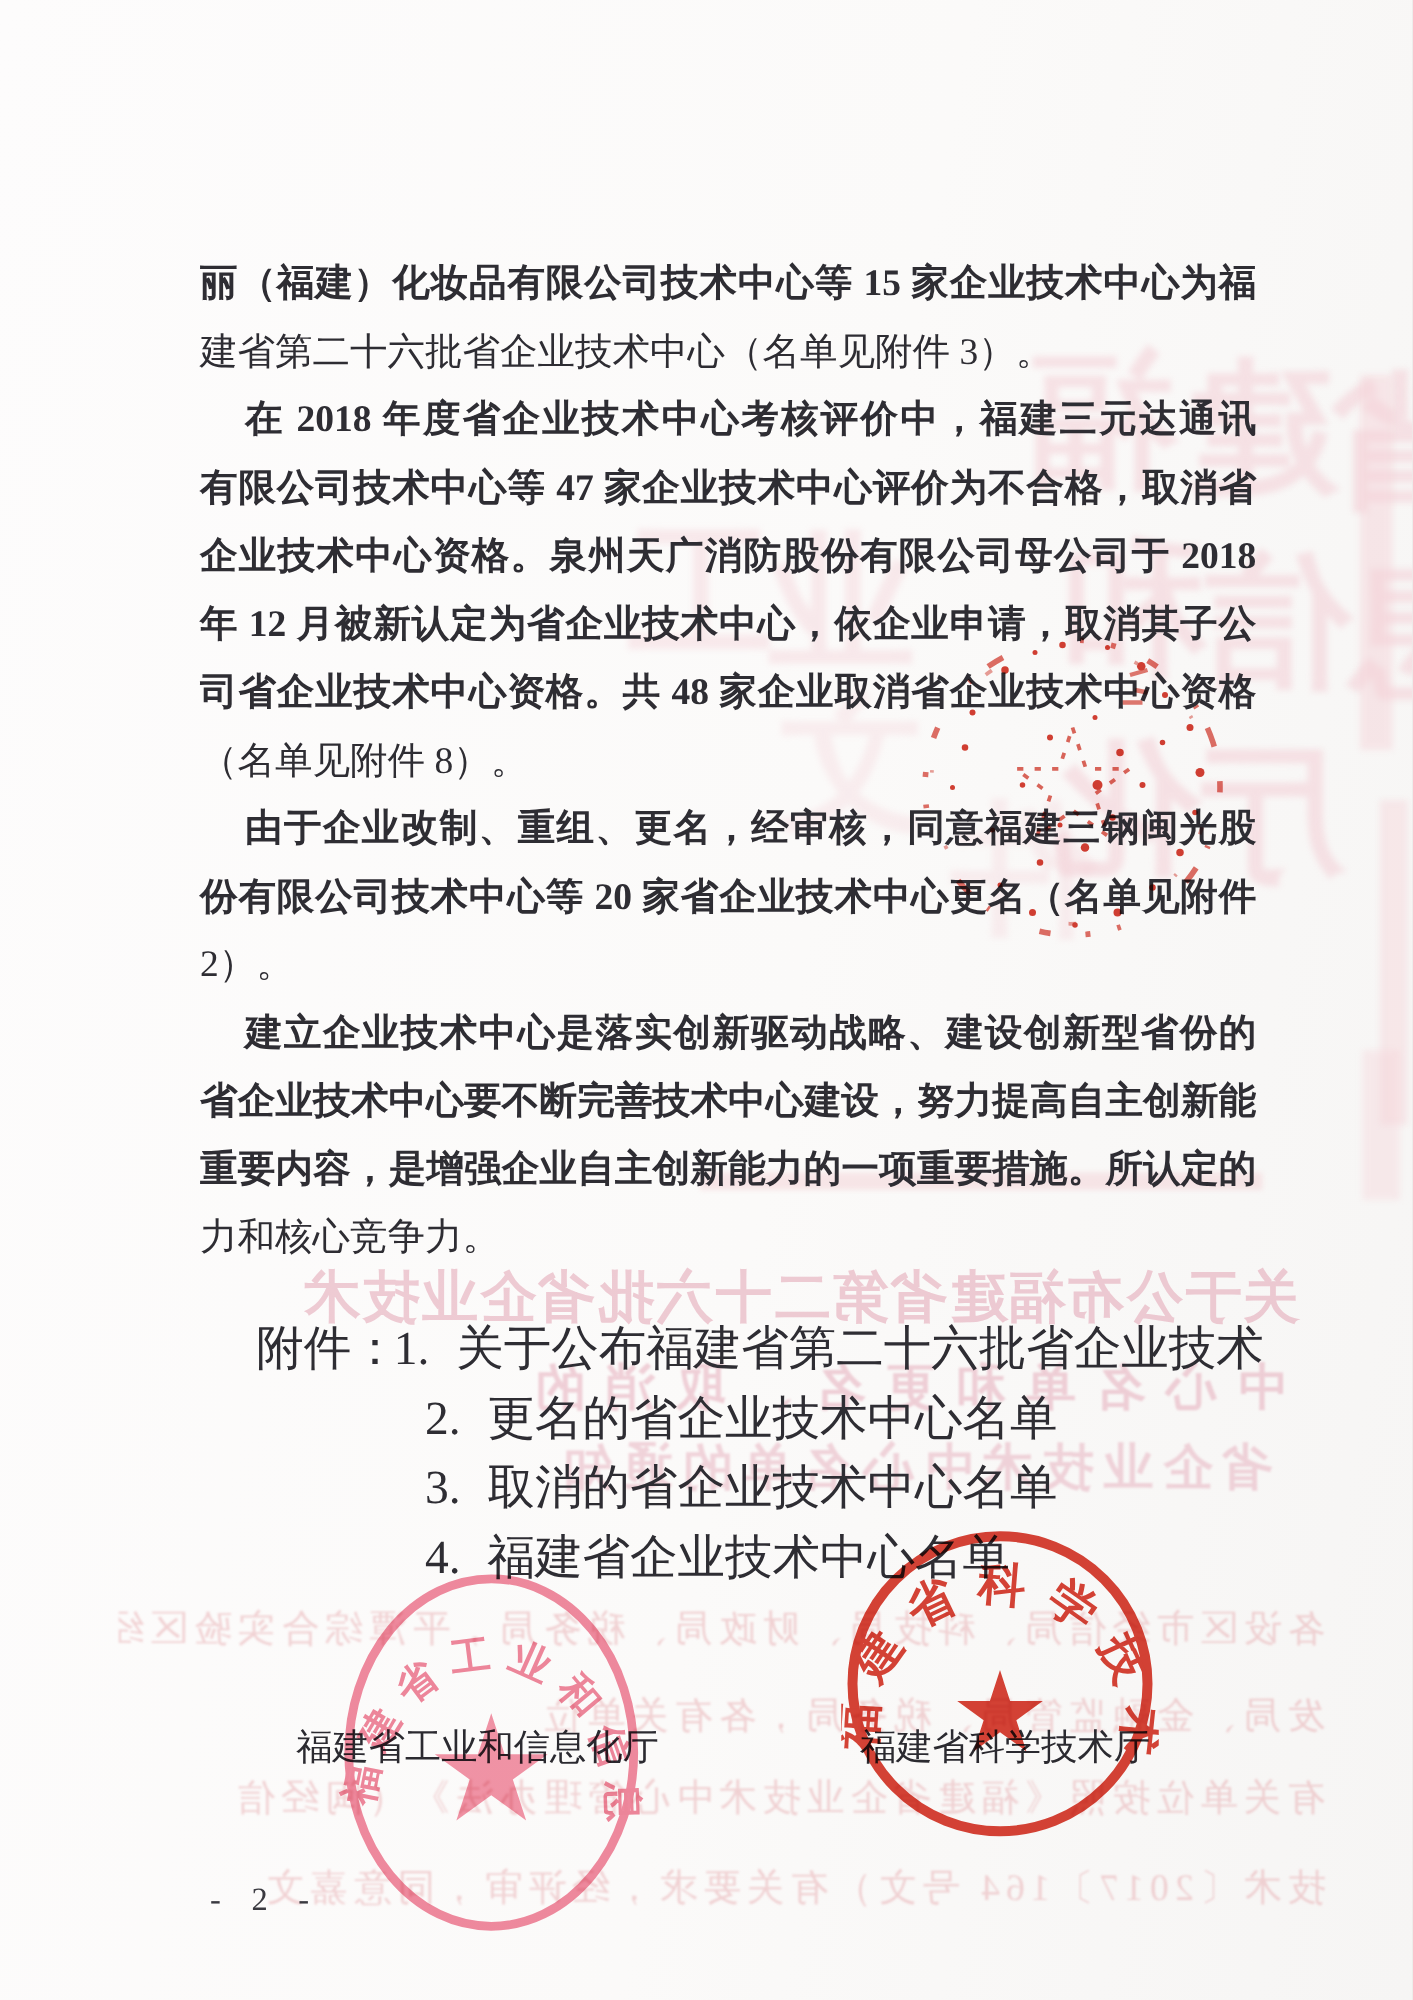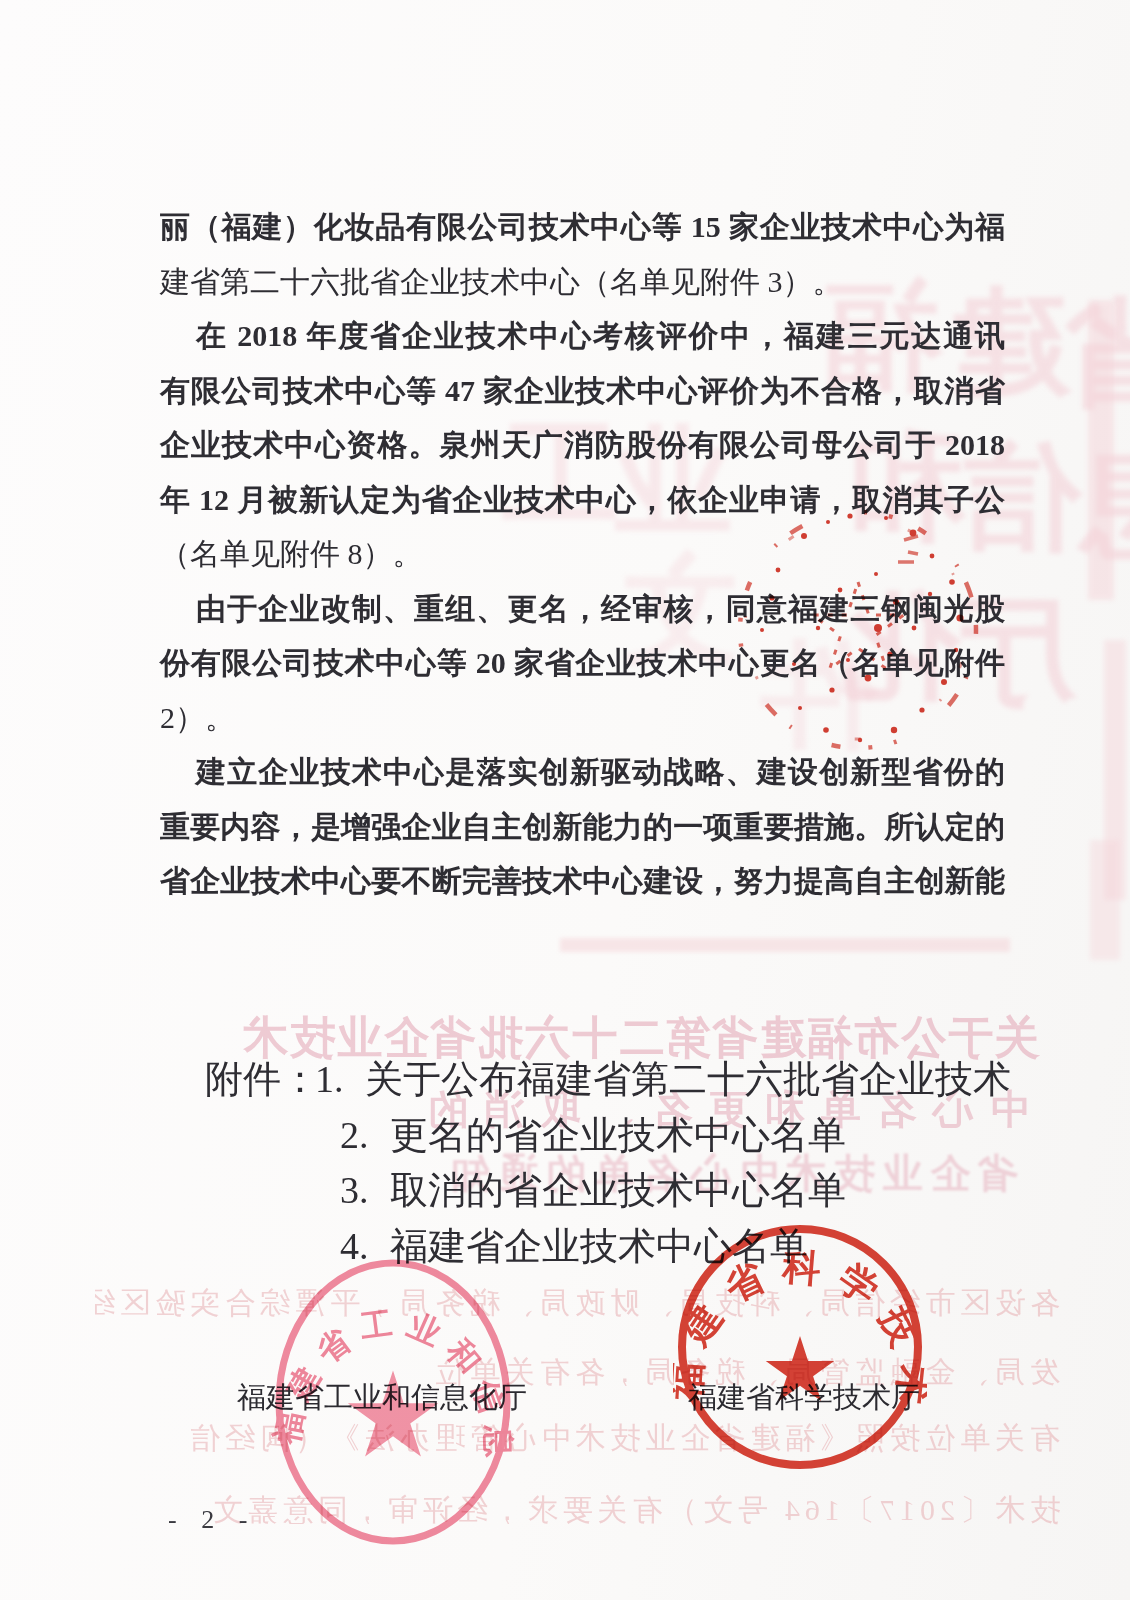--- a/index.html
+++ b/index.html
@@ -81,27 +81,29 @@
   <div class="ghost g-row g-r3">有关单位按照《福建省企业技术中心管理办法》（闽经信</div>
   <div class="ghost g-row g-r4">技术〔2017〕164 号文）有关要求，经评审，同意嘉文</div>
 
   <div class="bodytext">
     <div class="bline full">丽（福建）化妆品有限公司技术中心等 15 家企业技术中心为福</div>
     <div class="bline">建省第二十六批省企业技术中心（名单见附件 3）。</div>
     <div class="bline full ind">在 2018 年度省企业技术中心考核评价中，福建三元达通讯</div>
     <div class="bline full">有限公司技术中心等 47 家企业技术中心评价为不合格，取消省</div>
     <div class="bline full">企业技术中心资格。泉州天广消防股份有限公司母公司于 2018</div>
     <div class="bline full">年 12 月被新认定为省企业技术中心，依企业申请，取消其子公</div>
+    <div class="bline full">司省企业技术中心资格。共 48 家企业取消省企业技术中心资格</div>
     <div class="bline">（名单见附件 8）。</div>
     <div class="bline full ind">由于企业改制、重组、更名，经审核，同意福建三钢闽光股</div>
     <div class="bline full">份有限公司技术中心等 20 家省企业技术中心更名（名单见附件</div>
     <div class="bline">2）。</div>
     <div class="bline full ind">建立企业技术中心是落实创新驱动战略、建设创新型省份的</div>
+    <div class="bline full">省企业技术中心要不断完善技术中心建设，努力提高自主创新能</div>
     <div class="bline full">重要内容，是增强企业自主创新能力的一项重要措施。所认定的</div>
-    <div class="bline full">省企业技术中心要不断完善技术中心建设，努力提高自主创新能</div>
+    <div class="bline">力和核心竞争力。</div>
   </div>
 
   <div class="atts">
     <div class="att-row first">
       <span class="att-label">附件：</span><span class="att-num">1.</span><span>关于公布福建省第二十六批省企业技术</span>
     </div>
     <div class="att-row">
       <span class="att-num">2.</span><span>更名的省企业技术中心名单</span>
     </div>
     <div class="att-row">

